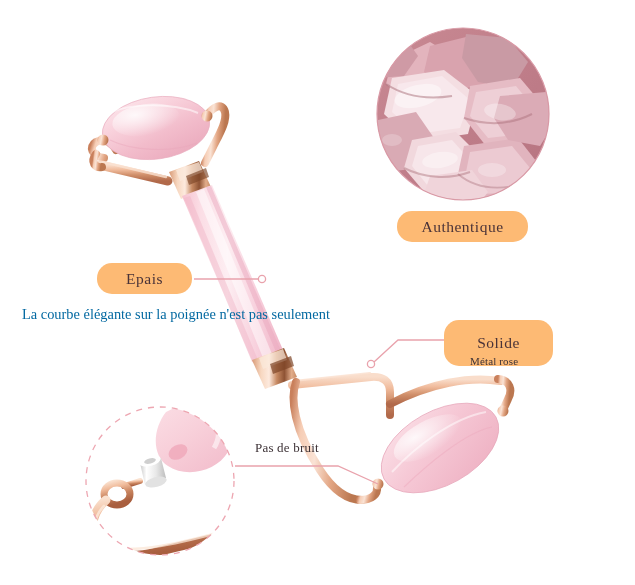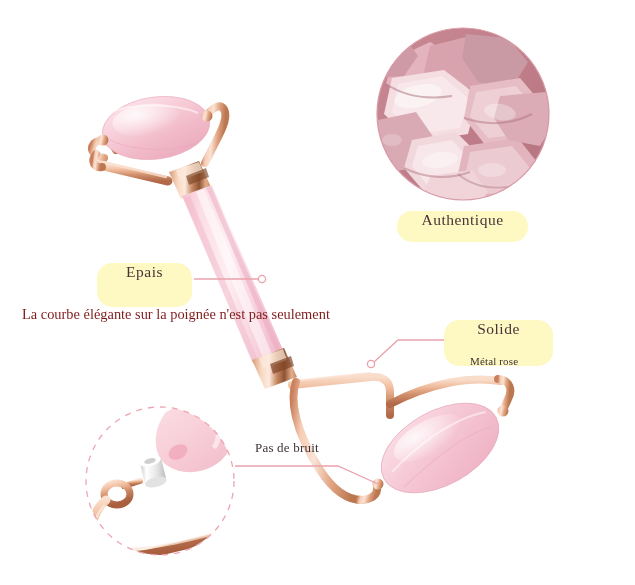--- a/index.html
+++ b/index.html
@@ -8,47 +8,47 @@
     background:#ffffff;
     font-family:"Liberation Serif", serif;
     overflow:hidden;
     position:relative;
   }
   .stage{position:absolute;left:0;top:0;width:635px;height:585px;overflow:hidden;}
 
   
   .badge{
     position:absolute;
-    background:#fef9c3;
+    background:#fdba74;
     border-radius:15px;
     color:#4a3338;
     font-family:"Liberation Serif", serif;
-    display:flex;align-items:flex-start;justify-content:center;
+    display:flex;align-items:center;justify-content:center;
     letter-spacing:.5px;
     white-space:nowrap;
   }
   #badge-authentique{left:397px;top:211px;width:131px;height:31px;font-size:15.5px;}
-  #badge-epais{left:97px;top:263px;width:95px;height:44px;font-size:15.5px;}
+  #badge-epais{left:97px;top:263px;width:95px;height:31px;font-size:15.5px;}
   #badge-solide{left:444px;top:320px;width:109px;height:46px;font-size:15.5px;}
 
   
   .caption{
     position:absolute;
     color:#3d3236;
     font-family:"Liberation Serif", serif;
     white-space:nowrap;
   }
   #cap-authentique{left:311px;top:247px;font-size:13.4px;letter-spacing:.15px;}
   #cap-metal{left:470px;top:355px;font-size:11px;letter-spacing:.15px;}
   #cap-bruit{left:255px;top:440px;font-size:13px;letter-spacing:.2px;}
 
   
   #para-epais{
     position:absolute;left:22px;top:303px;width:331px;
-    color:#7f1d1d;
+    color:#0369a1;
     font-family:"Liberation Serif", serif;
     font-size:14.4px;line-height:23.5px;
     text-align:justify;
     text-justify:inter-word;
   }
   #para-epais .lastline{ text-align:left; }
 
   
   .overlay{position:absolute;left:0;top:0;width:635px;height:585px;pointer-events:none;}
   .art{position:absolute;left:0;top:0;width:635px;height:585px;}

